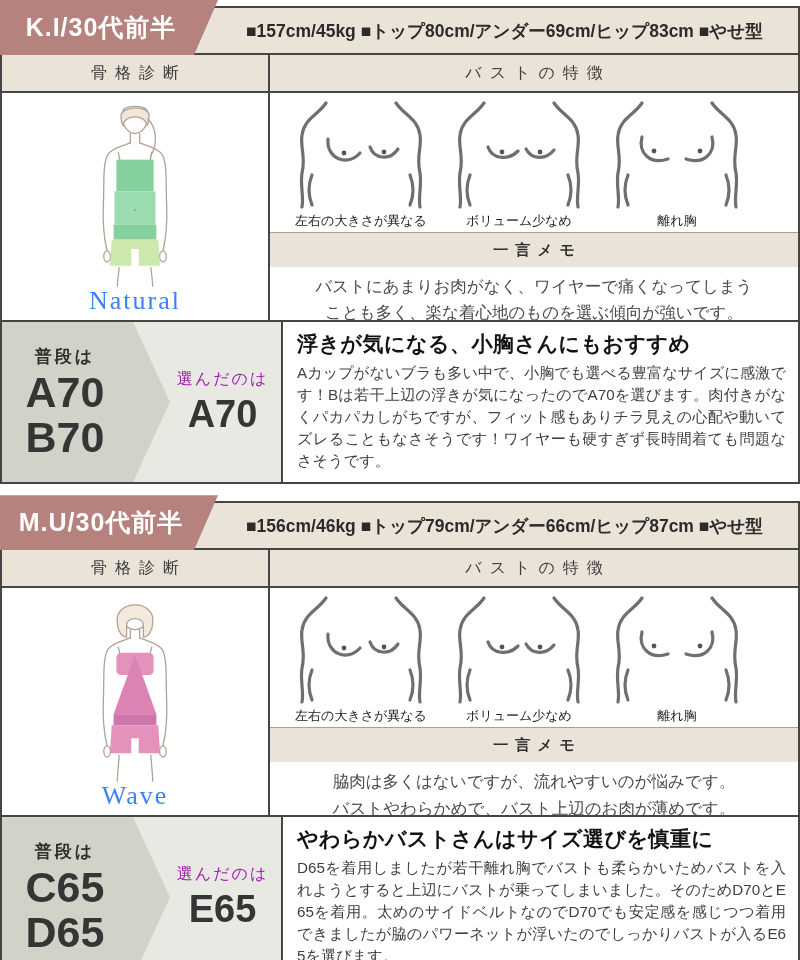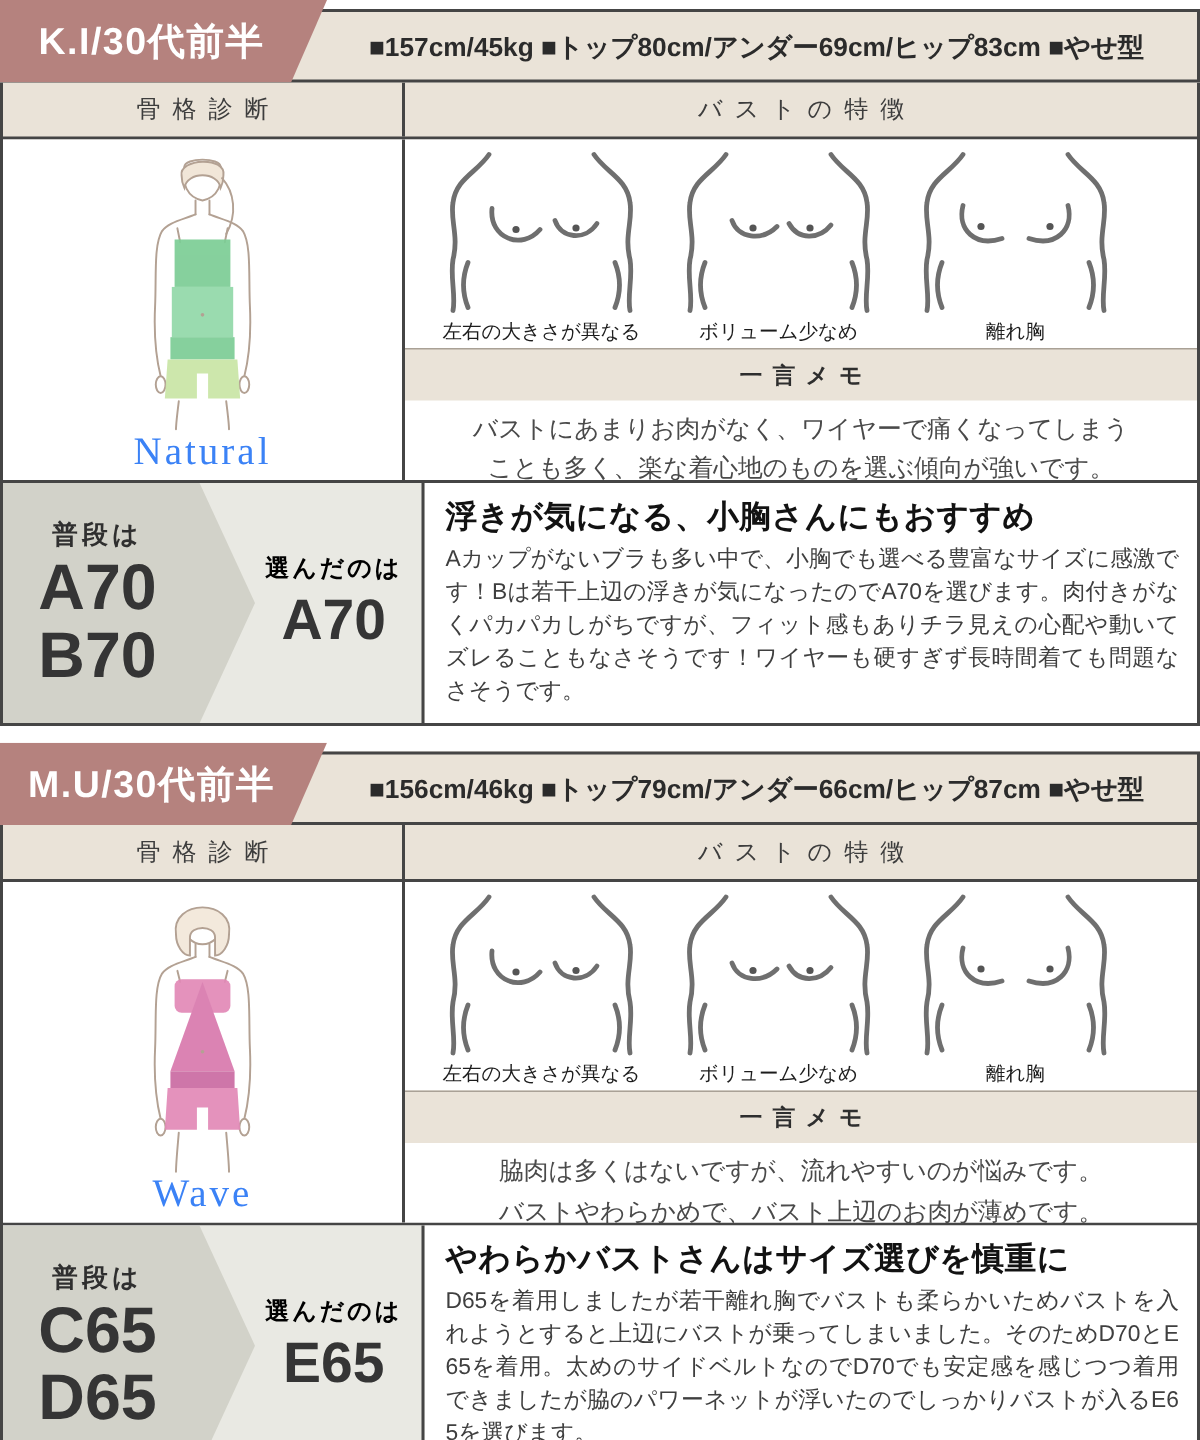--- a/index.html
+++ b/index.html
@@ -63,21 +63,21 @@
     position:absolute;top:0;bottom:0;left:0;width:168px;background:var(--arrow-gray);
     clip-path:polygon(0 0,78% 0,100% 50%,78% 100%,0 100%);
     display:flex;flex-direction:column;justify-content:center;align-items:center;padding-right:42px;
   }
   .usual-label{font-size:17px;font-weight:bold;letter-spacing:3px;color:#2f2f2f;margin-bottom:2px;}
   .usual-sizes span{display:block;font-size:43px;font-weight:bold;line-height:1.03;color:#353535;}
   .chosen{
     position:absolute;top:0;bottom:0;left:162px;right:0;
     display:flex;flex-direction:column;justify-content:center;align-items:center;
   }
-  .chosen-label{font-size:16px;font-weight:bold;letter-spacing:2px;color:#000000;}
+  .chosen-label{font-size:16px;font-weight:normal;letter-spacing:2px;color:#a21caf;}
   .chosen-size{font-size:38px;font-weight:bold;color:#353535;margin-top:3px;}
   .review-cell{flex:1;background:#fff;padding:8px 12px 10px 14px;}
   .review-cell h3{margin:0 0 4px;font-size:21px;color:#121212;letter-spacing:.5px;}
   .review-cell p{margin:0;font-size:15.2px;line-height:1.45;color:#3f3f3f;text-align:justify;word-break:break-all;}
   svg{display:block;}
 </style>
 </head>
 <body>
 
 <section class="card">

